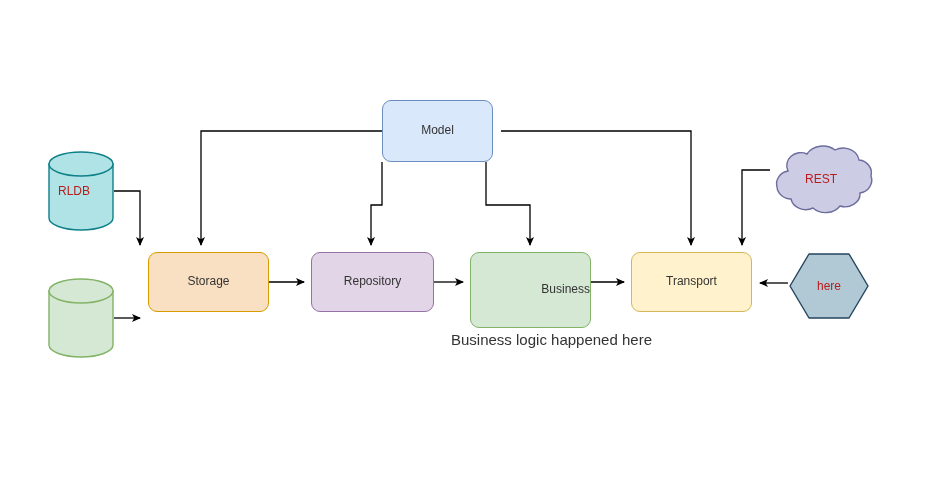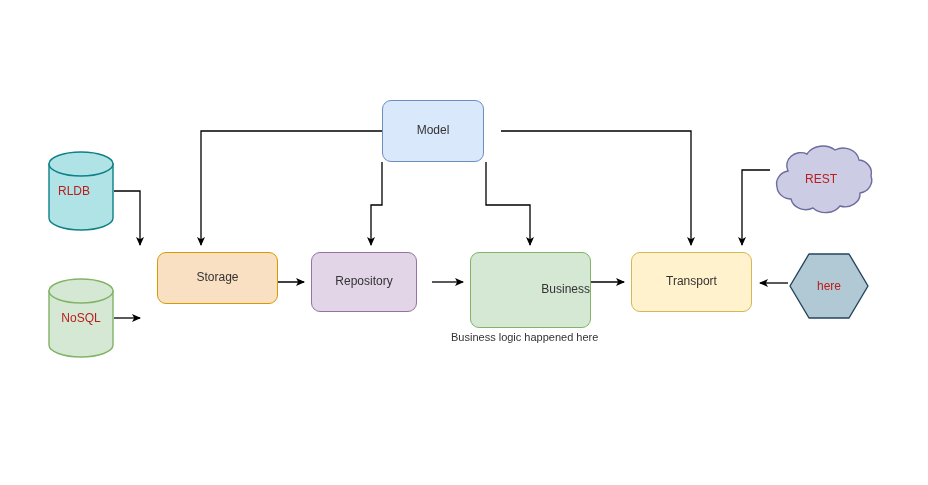--- a/index.html
+++ b/index.html
@@ -54,21 +54,21 @@
     align-items: center;
     justify-content: center;
     color: #b91c1c;
     font-size: 12px;
     text-align: center;
     pointer-events: none;
   }
   .caption {
     position: absolute;
     color: #333333;
-    font-size: 11px;
+    font-size: 15px;
     white-space: nowrap;
     z-index: 3;
   }
 </style>
 </head>
 <body>
 
 <div id="canvas">
 
   <svg id="edges" viewBox="0 0 928 485" xmlns="http://www.w3.org/2000/svg">
@@ -109,45 +109,42 @@
     <ellipse cx="33" cy="13" rx="32" ry="12" fill="#b0e3e6" stroke="#0e8088" stroke-width="1.4"></ellipse>
   </svg>
   <div class="shape-label" style="left:48px; top:151px; width:52px; height:80px;">
     <span>RLDB</span>
   </div>
 
   <svg class="shape-svg" style="left:48px; top:278px; width:66px; height:80px;" viewBox="0 0 66 80" xmlns="http://www.w3.org/2000/svg">
     <path d="M1,13 L1,67 A32,12 0 0 0 65,67 L65,13 Z" fill="#d5e8d4" stroke="#82b366" stroke-width="1.4"></path>
     <ellipse cx="33" cy="13" rx="32" ry="12" fill="#d5e8d4" stroke="#82b366" stroke-width="1.4"></ellipse>
   </svg>
-  <div class="shape-label" style="left:48px; top:278px; width:66px; height:80px;">
-    <span>NoSQL</span>
-  </div>
 
-  <div class="node rect" style="left:157px; top:252px; width:121px; height:52px;
+  <div class="node rect" style="left:148px; top:252px; width:121px; height:60px;
               background:#fae0c3; border-color:#d79b00;">
     <span>Storage</span>
   </div>
 
-  <div class="node rect" style="left:311px; top:252px; width:106px; height:60px;
+  <div class="node rect" style="left:311px; top:252px; width:123px; height:60px;
               background:#e1d5e7; border-color:#9673a6;">
     <span>Repository</span>
   </div>
 
   <div class="node rect" style="left:470px; top:252px; width:121px; height:76px;
               background:#d5e8d4; border-color:#82b366;justify-content:flex-end;">
     <span>Business</span>
   </div>
 
   <div class="node rect" style="left:631px; top:252px; width:121px; height:60px;
               background:#fff2cc; border-color:#d6b656;">
     <span>Transport</span>
   </div>
 
-  <div class="node rect" style="left:382px; top:100px; width:102px; height:62px;
+  <div class="node rect" style="left:382px; top:100px; width:111px; height:62px;
               background:#dae8fc; border-color:#6c8ebf;">
     <span>Model</span>
   </div>
 
   <svg class="shape-svg" style="left:763px; top:143px; width:116px; height:72px;" viewBox="0 0 116 72" xmlns="http://www.w3.org/2000/svg">
     <path d="M25,28
              A14,13 0 0 1 44,11
              A18,15 0 0 1 72,7
              A16,14 0 0 1 96,17
              A14,13 0 0 1 108,33

